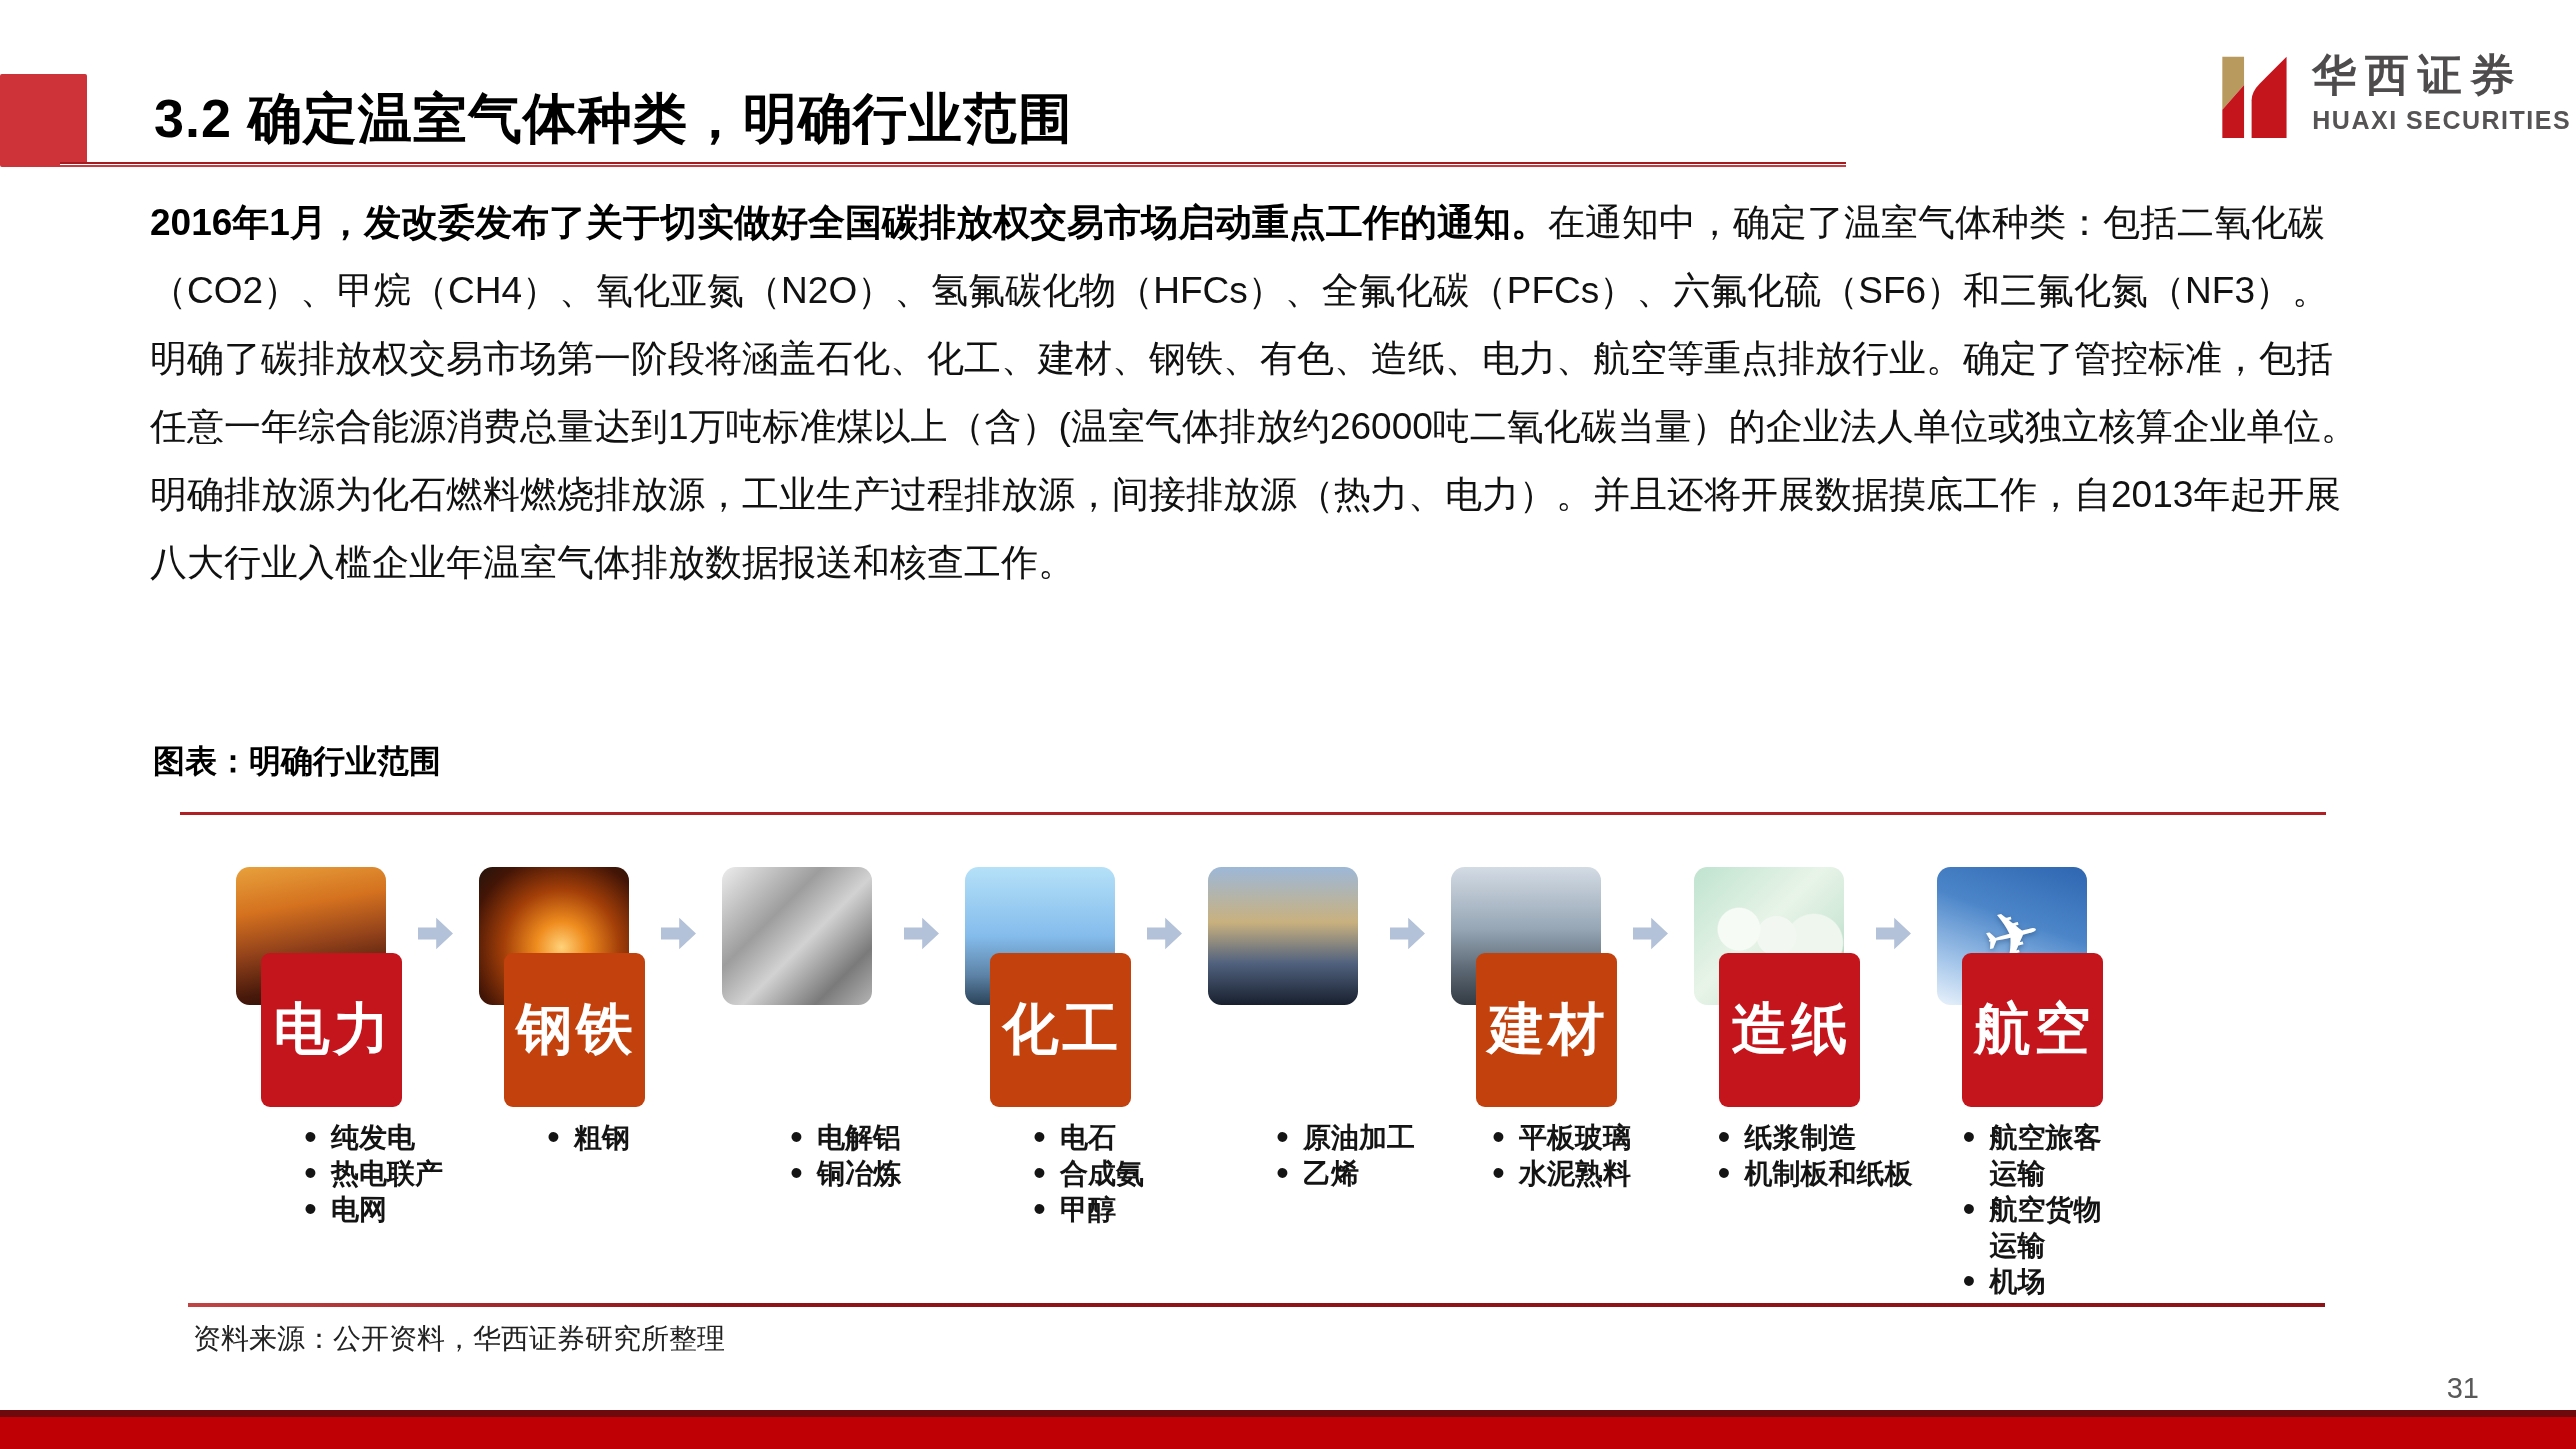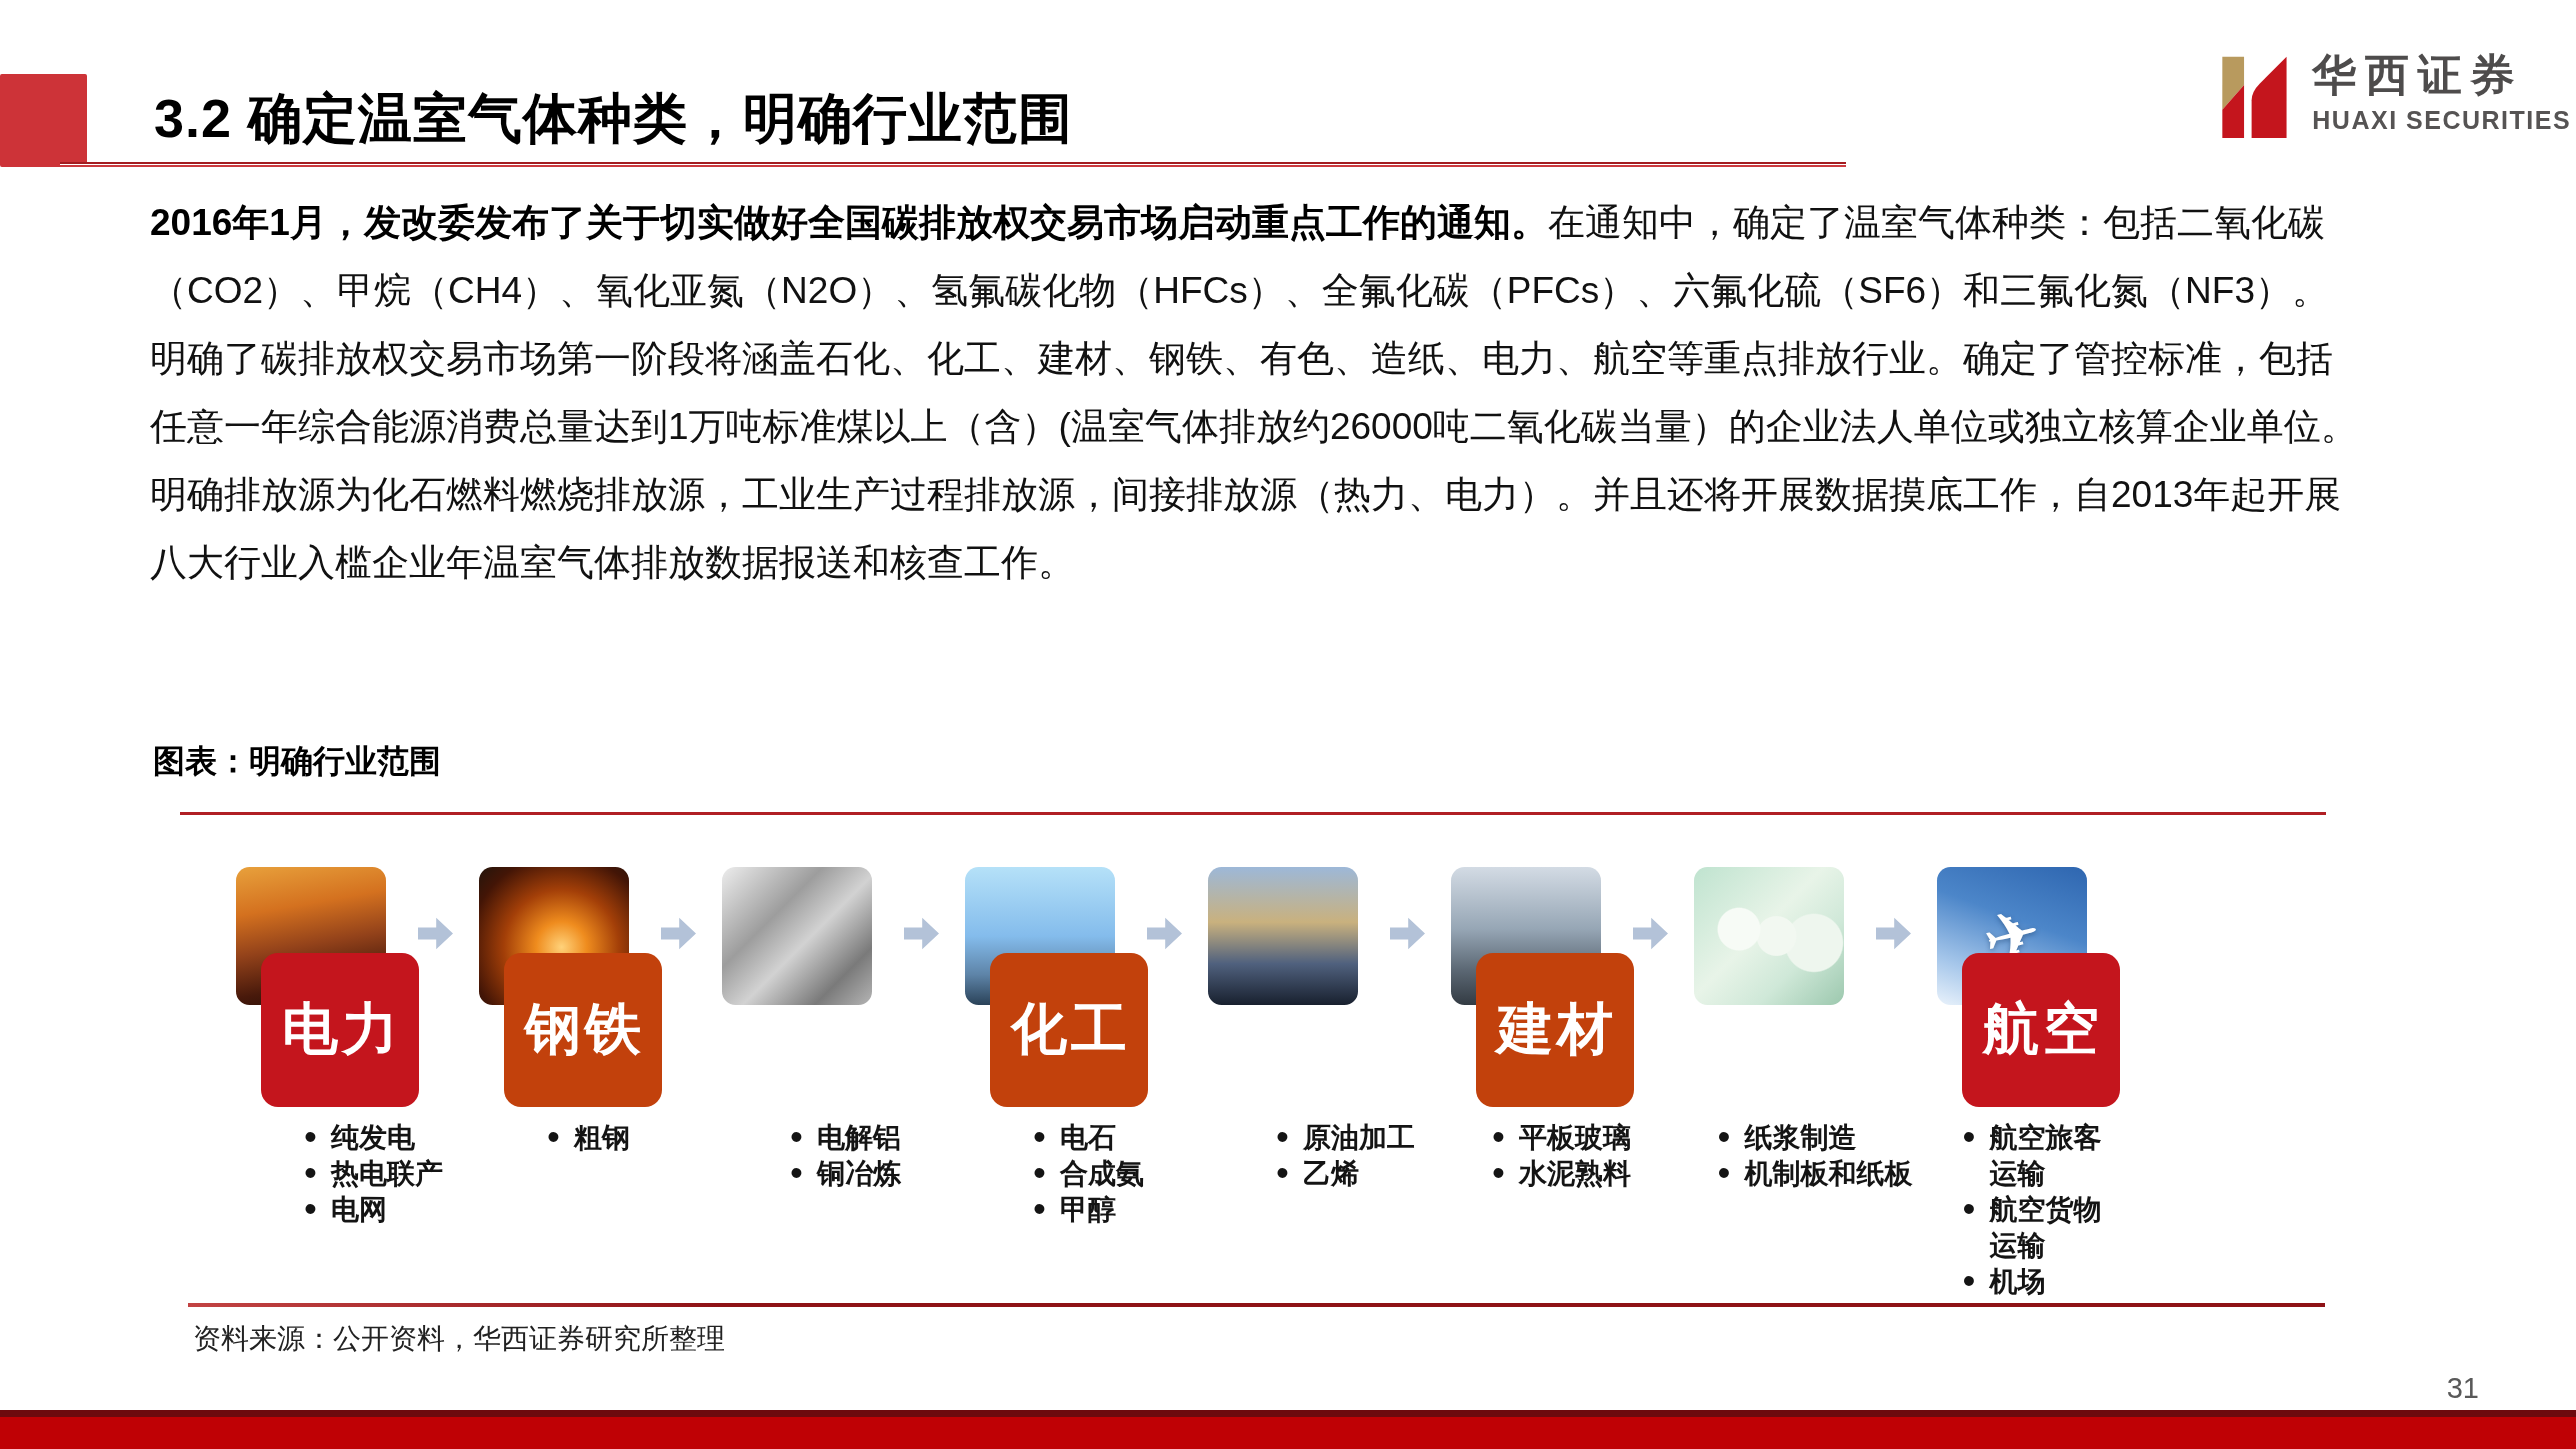--- a/index.html
+++ b/index.html
@@ -41,21 +41,21 @@
   .photo-4{background:linear-gradient(180deg,#9db8d8 0%,#c9b17e 40%,#50617e 70%,#18202e 100%);}
   .photo-5{background:linear-gradient(180deg,#d3dbe4 0%,#96a6b5 45%,#5b6773 75%,#333b43 100%);}
   .photo-6{background:
       radial-gradient(circle at 30% 45%,#f7fbf6 0 16%,transparent 17%),
       radial-gradient(circle at 55% 50%,#f2f8f1 0 18%,transparent 19%),
       radial-gradient(circle at 80% 55%,#eef6ee 0 20%,transparent 21%),
       linear-gradient(135deg,#bfe3cf 0%,#e8f4e8 45%,#cfe8d8 70%,#9cc8ae 100%);}
   .photo-7{background:linear-gradient(200deg,#2e66b0 0%,#4c86c9 40%,#a5c6ea 75%,#e9f2fb 100%);}
   .photo-7::after{content:"\2708";color:#fff;font-size:68px;transform:rotate(-14deg);text-shadow:0 1.9px 5.8px rgba(20,50,90,.45);}
 
-  .tag{position:absolute;left:25px;top:86px;width:158px;height:154px;border-radius:17px;
+  .tag{position:absolute;left:25px;top:86px;width:141px;height:154px;border-radius:9px;
     display:flex;align-items:center;justify-content:center;}
   .tag.red{background:#c4151d;}
   .tag.gray{background:#c2410c;}
   .tag-label{color:#ffffff;font-size:56px;font-weight:bold;letter-spacing:3.9px;margin-right:-3.9px;white-space:nowrap;}
 
   .arrow{position:absolute;left:182px;top:50px;width:35px;height:33px;background:#b3c2d8;
     clip-path:polygon(0 32%,52% 32%,52% 2%,100% 50%,52% 98%,52% 68%,0 68%);}
 
   .items{position:absolute;left:58px;top:253px;margin:0;padding:0;list-style:none;width:184px;
     font-family:"DejaVu Serif",serif;font-size:28px;font-weight:600;color:#141414;}
@@ -204,20 +204,23 @@
           <li>
             <span class="dot">•</span>
             <span class="item-text">水泥熟料</span>
           </li>
         </ul>
     <div class="arrow"></div>
   </div>
 
   <div class="col">
     <div class="photo photo-6"></div>
+    <div class="tag red">
+      <span class="tag-label">造纸</span>
+    </div>
     <ul class="items">
           <li>
             <span class="dot">•</span>
             <span class="item-text">纸浆制造</span>
           </li>
           <li>
             <span class="dot">•</span>
             <span class="item-text">机制板和纸板</span>
           </li>
         </ul>

